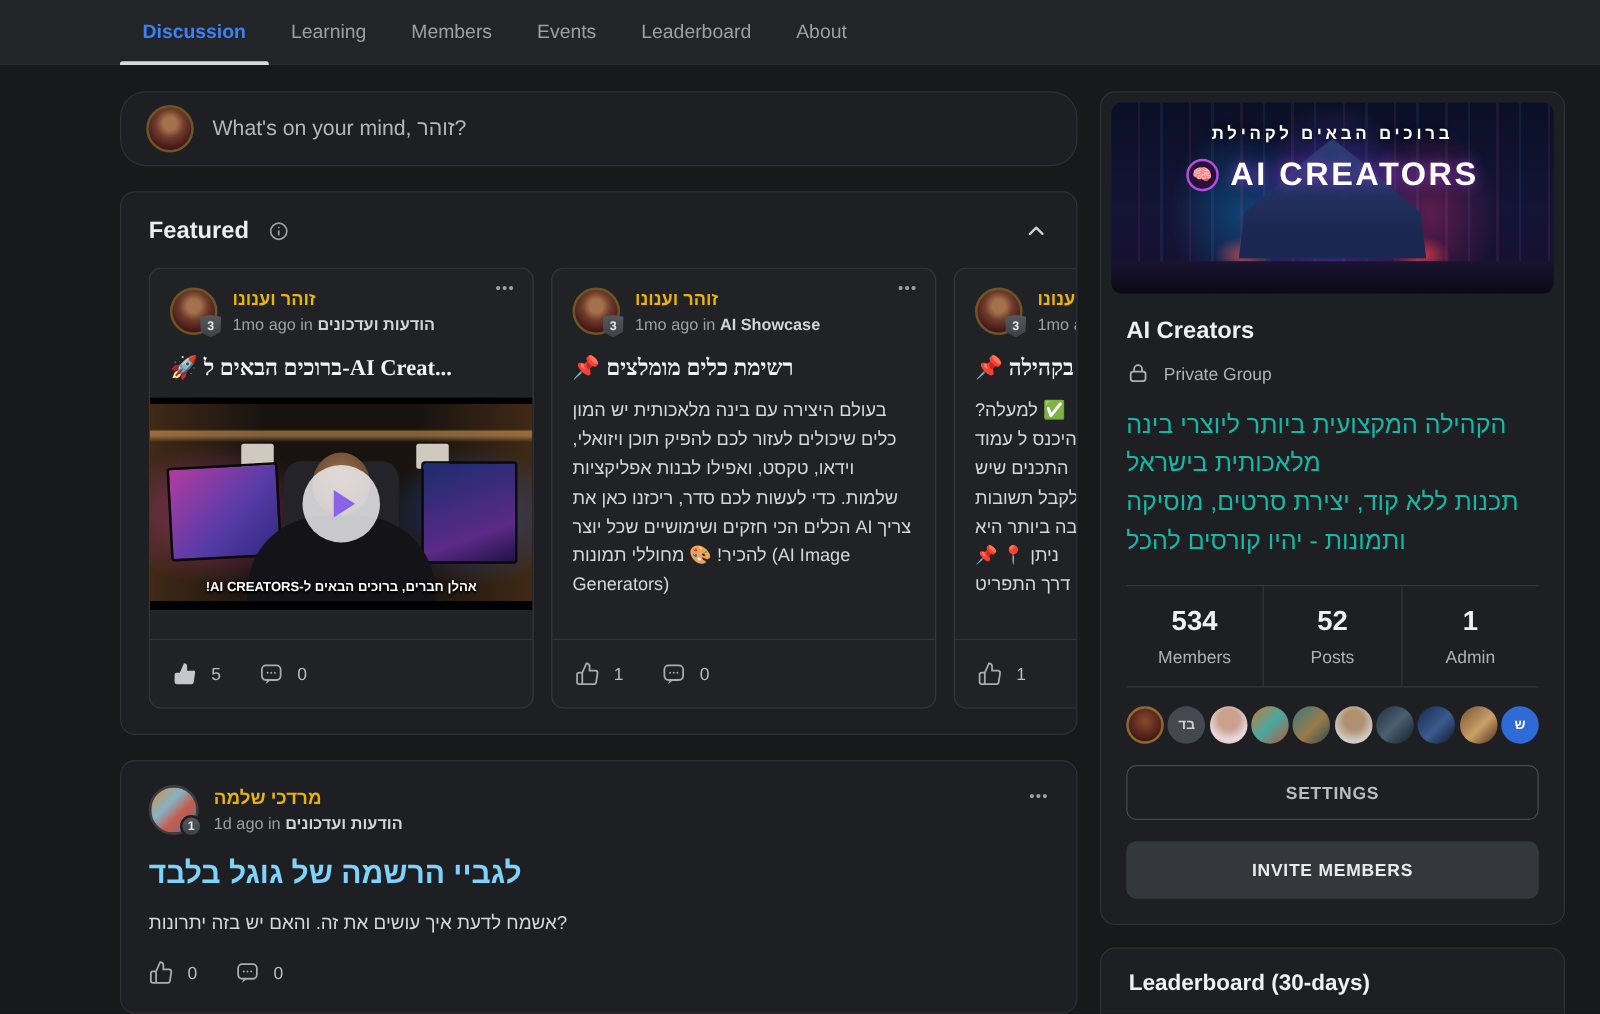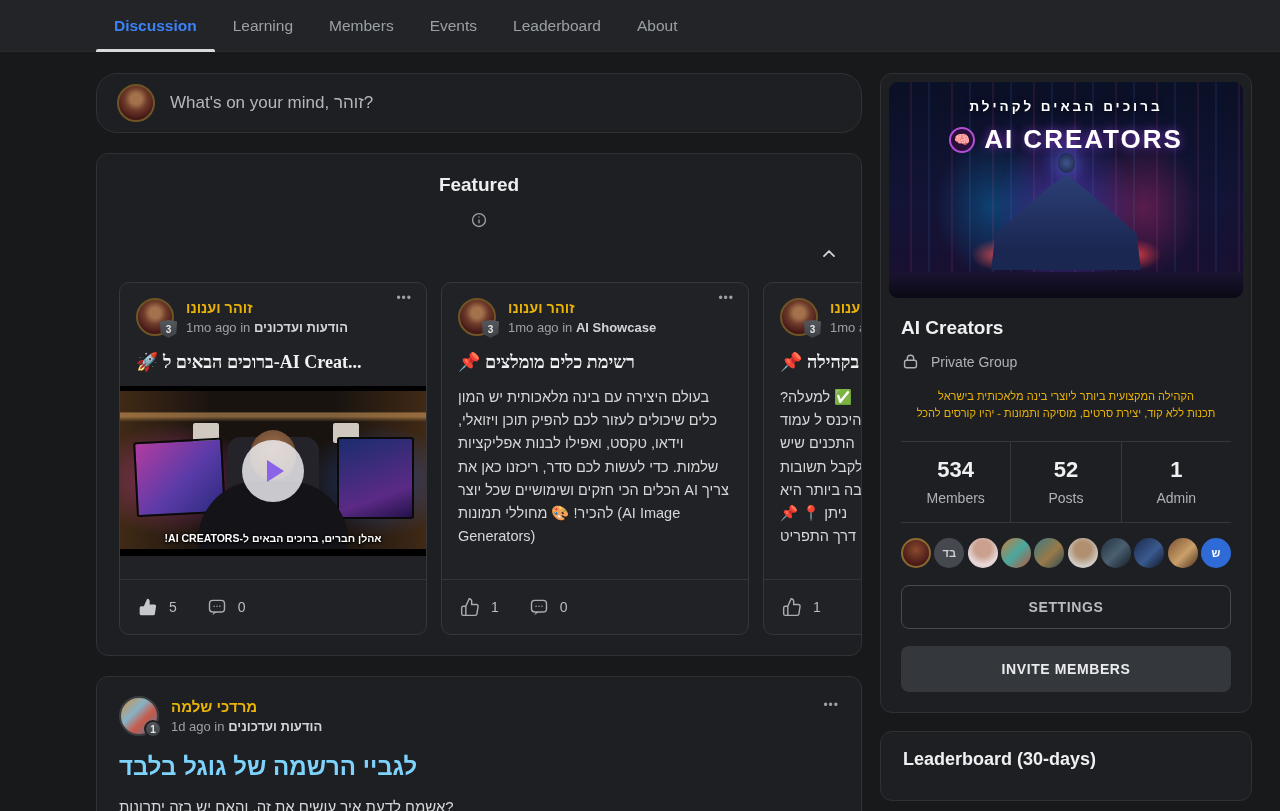--- a/index.html
+++ b/index.html
@@ -27,21 +27,21 @@
   .a38 { width:38px; height:38px; }
   .a40 { width:40px; height:40px; }
   .av-zohar { background:radial-gradient(circle at 50% 38%, #a3714c 0 20%, #6e3b2a 42%, #471818 72%, #230b0b 100%); border:2px solid #6e5526; }
   .av-mordechai { background:linear-gradient(135deg,#d98f3e 0%,#86b2c6 38%,#c85a4a 62%,#4a7a9e 100%); border:2px solid #3c3d40; }
   .lvl { position:absolute; right:-5px; bottom:-4px; width:17px; height:18px; background:linear-gradient(#55585d,#3d4045); color:#e4e6e8; font-size:10px; font-weight:700; display:flex; align-items:center; justify-content:center; }
   .lvl.shield { clip-path:polygon(50% 100%, 96% 76%, 100% 8%, 50% 0, 0 8%, 4% 76%); }
   .lvl.round { border-radius:50%; width:18px; height:18px; border:2px solid #1e1f22; }
 
   
   .featured { margin-bottom:20px; padding:20px 0 20px 22px; overflow:hidden; }
-  .f-head { display:flex; align-items:center; gap:15px; padding-right:22px; margin-bottom:18px;flex-direction:column; }
+  .f-head { display:flex; gap:15px; padding-right:22px; margin-bottom:18px; }
   .f-head h2 { font-size:19px; font-weight:700; color:#eceef0; }
   .icon-btn { display:flex; align-items:center; cursor:pointer; }
   .chev { margin-left:auto; }
   .fcards { display:flex; gap:14px; overflow:hidden; }
   .fcard { flex:0 0 308px; height:353px; border:1px solid #36373b; border-radius:10px; background:#212226; display:flex; flex-direction:column; overflow:hidden; }
   .fc-head { display:flex; gap:12px; padding:15px 16px 0; position:relative; align-items:flex-start; }
   .fc-name { font-size:14.5px; font-weight:700; color:#eab308; margin-top:2px; }
   .fc-meta { font-size:13px; color:#9ba0a5; margin-top:4px; white-space:nowrap; }
   .fc-cat { font-weight:700; color:#d2d5d8; }
   .dots { position:absolute; right:14px; top:8px; color:#9ba0a5; font-size:12px; letter-spacing:1px; cursor:pointer; }
@@ -78,21 +78,21 @@
   .vcap { position:absolute; left:0; right:0; bottom:12px; text-align:center; direction:rtl; font-size:10.5px; font-weight:700; color:#fff; text-shadow:0 0 3px #000, 0 1px 2px #000; }
 
   
   .post { padding:19px 22px 22px; position:relative; }
   .p-title { font-size:24px; font-weight:700; color:#7dd3fc; margin-top:17px; }
   .p-body { margin-top:17px; font-size:15px; color:#d6d8da; }
   .p-foot { margin-top:21px; display:flex; align-items:center; color:#b9bdc1; font-size:14px; }
 
   
   .side { padding:8px 8px 20px; }
-  .cover { height:216px; border-radius:9px; position:relative; overflow:hidden;
+  .cover { height:153px; border-radius:9px; position:relative; overflow:hidden;
     background:linear-gradient(180deg,#0a1026 0%, #131436 55%, #190f30 100%); cursor:pointer; }
   .cv-glow { position:absolute; inset:0;
     background:
       radial-gradient(100px 130px at 50% 60%, rgba(120,80,255,.5), transparent 70%),
       radial-gradient(80px 100px at 29% 58%, rgba(0,170,255,.3), transparent 70%),
       radial-gradient(80px 100px at 72% 58%, rgba(255,50,130,.3), transparent 70%),
       radial-gradient(34px 22px at 30% 80%, rgba(255,70,60,.75), transparent 70%),
       radial-gradient(34px 22px at 70% 80%, rgba(255,70,60,.75), transparent 70%);
   }
   .cv-streaks { position:absolute; inset:0;
@@ -101,21 +101,21 @@
   .cv-torso { position:absolute; left:50%; bottom:28px; width:150px; height:96px; margin-left:-75px; clip-path:polygon(50% 0, 63% 16%, 97% 62%, 100% 100%, 0 100%, 3% 62%, 37% 16%); background:linear-gradient(180deg,#2c3f76,#1a2750 80%); box-shadow:0 0 30px rgba(90,120,255,.4); }
   .cv-desk { position:absolute; left:0; right:0; bottom:0; height:26px; background:linear-gradient(#1a1430,#0b0915); }
   .cv-welcome { position:absolute; top:17px; left:0; right:0; text-align:center; font-size:13.5px; font-weight:700; letter-spacing:3px; color:#fff; text-shadow:0 0 6px rgba(0,0,0,.8); }
   .cv-brand { position:absolute; top:42px; left:0; right:0; display:flex; align-items:center; justify-content:center; gap:9px; }
   .cv-brand-text { font-size:26px; font-weight:700; letter-spacing:2px; color:#fff; text-shadow:0 0 10px rgba(150,60,220,.8); }
   .brain-badge { width:26px; height:26px; border-radius:50%; border:2px solid #b04fd8; background:#2a0f3a; display:flex; align-items:center; justify-content:center; font-size:13px; }
 
   .side-inner { padding:0 12px; }
   .g-name { font-size:19px; font-weight:700; color:#eff0f1; margin-top:19px; }
   .privacy { display:flex; align-items:center; gap:11px; color:#aeb2b6; font-size:14px; margin-top:13px; }
-  .desc { margin-top:17px; font-size:11px; line-height:1.55; color:#eab308; white-space:pre-line; text-align:center; }
+  .desc { margin-top:17px; font-size:20px; line-height:1.55; color:#14b8a6; white-space:pre-line; text-align:left; }
   .hr { border-top:1px solid #36373b; margin-top:19px; }
   .stats { display:flex; }
   .stat { flex:1; text-align:center; padding:15px 0 16px; }
   .stat + .stat { border-left:1px solid #36373b; }
   .s-val { font-size:22px; font-weight:700; color:#eff0f1; }
   .s-lab { font-size:14px; color:#aeb2b6; margin-top:7px; }
   .members-row { display:flex; justify-content:space-between; padding-top:15px; border-top:1px solid #36373b; }
   .m-av { width:30px; height:30px; border-radius:50%; display:flex; align-items:center; justify-content:center; font-size:11px; font-weight:700; color:#cfd3d6; cursor:pointer; }
   .m1 { background:radial-gradient(circle at 50% 38%,#8a4a2e,#401414 80%); border:2px solid #8a6a2f; }
   .m2 { background:#45494f; }

